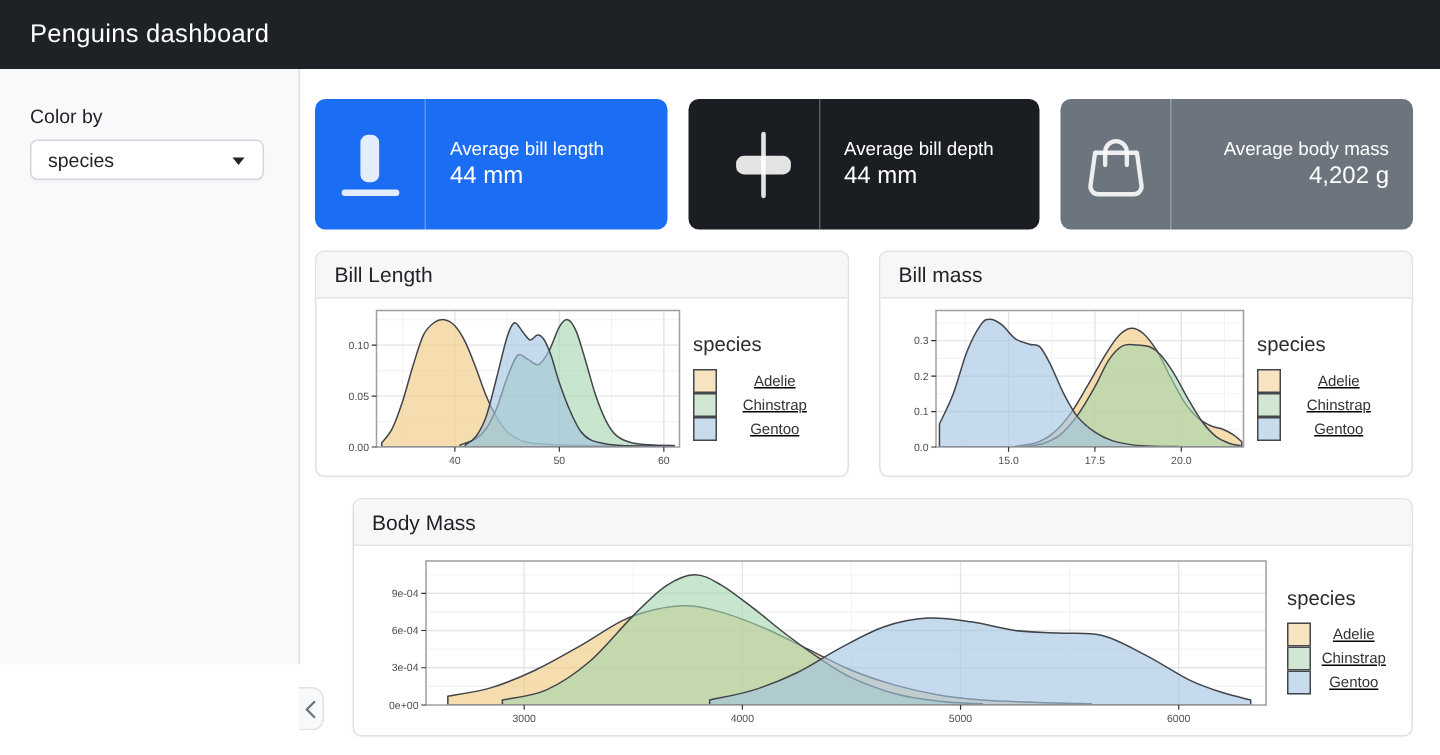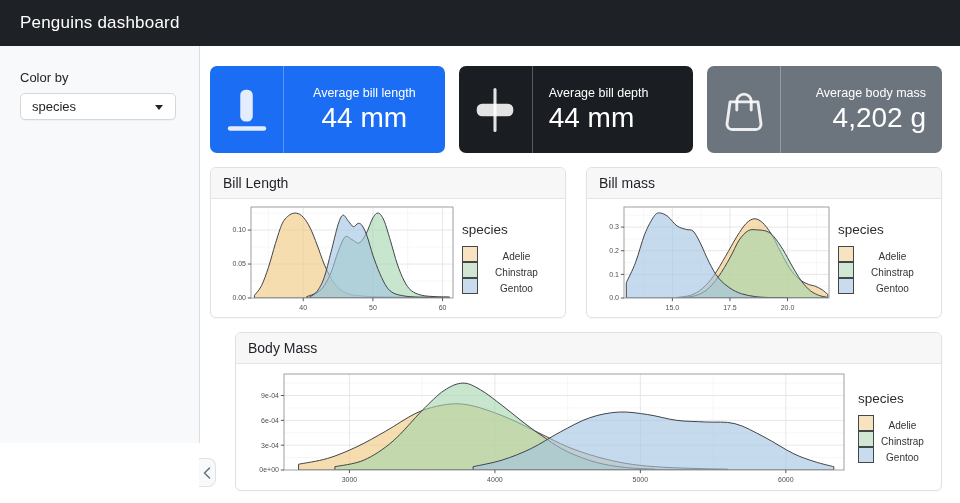--- a/index.html
+++ b/index.html
@@ -28,39 +28,39 @@
 
   .main { flex:1; background:#fff; padding:20px 18px 13px 10px; display:flex; flex-direction:column; gap:14px; min-width:0; }
 
   
   .value-row { display:grid; grid-template-columns:1fr 1fr 1fr; gap:14px; height:87px; flex:0 0 87px; }
   .value-box { border-radius:7px; display:flex; color:#fff; overflow:hidden; }
   .vb-showcase { width:74px; flex:0 0 74px; display:flex; align-items:center; justify-content:center;
                  border-right:1px solid rgba(255,255,255,.28); }
   .vb-content { flex:1; display:flex; flex-direction:column; justify-content:center; padding:8px 16px; }
   .vb-title { font-size:12.5px; margin-bottom:3px; }
-  .vb-value { font-size:28px; font-weight:500; line-height:1.1; }
+  .vb-value { font-size:16px; font-weight:500; line-height:1.1; }
   .vb-icon svg { display:block; }
 
   
   .cards-row { display:grid; grid-template-columns:1fr 1fr; gap:20px; height:151px; flex:0 0 151px; }
   .card { background:#fff; border:1px solid #dee2e6; border-radius:6px; display:flex; flex-direction:column;
           overflow:hidden; box-shadow:0 1px 2px rgba(0,0,0,.03); }
   .card-header { flex:0 0 31px; display:flex; align-items:center; padding:0 12px; background:#f7f7f8;
                  border-bottom:1px solid #e3e6e8; font-size:14px; color:#1d2025; }
   .card-body { flex:1; display:flex; align-items:center; padding:3px 10px; gap:4px; min-height:0; }
   .card-wide { height:159px; flex:0 0 159px;margin-left:25px; }
   .chart { display:block; flex:0 0 auto; }
 
   
   .legend { display:flex; flex-direction:column; }
   .legend-small { width:94px; }
   .legend-big { width:102px; }
   .legend-title { font-size:13.5px; color:#2c2c2c; margin-bottom:9px; }
-  .legend-row { display:flex; align-items:flex-end; height:16px; }
+  .legend-row { display:flex; align-items:center; height:16px;text-decoration:underline; }
   .legend-swatch { width:16px; height:16px; border:1px solid #43464b; flex:0 0 16px; }
   .legend-label { flex:1; text-align:center; font-size:10px; color:#333; }
 </style>
 </head>
 <body>
 
 <div class="app">
 
   <header class="navbar">
     <span class="navbar-title">Penguins dashboard</span>
@@ -81,36 +81,36 @@
         <svg width="12" height="16" viewBox="0 0 12 16">
             <polyline points="8.5,3 3.5,8 8.5,13" fill="none" stroke="#6c757d" stroke-width="1.6" stroke-linecap="round" stroke-linejoin="round"></polyline>
           </svg>
       </span>
     </div>
 
     <main class="main">
 
       <div class="value-row">
 
-        <div class="value-box" style="background-color: rgb(27, 110, 243); text-align: center;">
+        <div class="value-box" style="background-color: rgb(27, 110, 243);">
           <div class="vb-showcase">
             <span class="vb-icon">
               <svg width="50" height="52" viewBox="0 0 52 52" fill="rgba(255,255,255,0.88)">
                 <rect x="19" y="5" width="13" height="33" rx="5.5"></rect>
                 <rect x="6" y="43" width="40" height="4.5" rx="2.2"></rect>
               </svg>
             </span>
           </div>
           <div class="vb-content">
             <span class="vb-title">Average bill length</span>
             <span class="vb-value">44 mm</span>
           </div>
         </div>
 
-        <div class="value-box" style="background-color: rgb(26, 29, 33);">
+        <div class="value-box" style="background-color: rgb(26, 29, 33); padding-left: 14px;">
           <div class="vb-showcase">
             <span class="vb-icon">
               <svg width="50" height="52" viewBox="0 0 52 52" fill="rgba(255,255,255,0.88)">
                 <rect x="24.4" y="3" width="3.2" height="46" rx="1.6"></rect>
                 <rect x="7" y="19.5" width="38" height="13" rx="5.5"></rect>
               </svg>
             </span>
           </div>
           <div class="vb-content">
             <span class="vb-title">Average bill depth</span>

